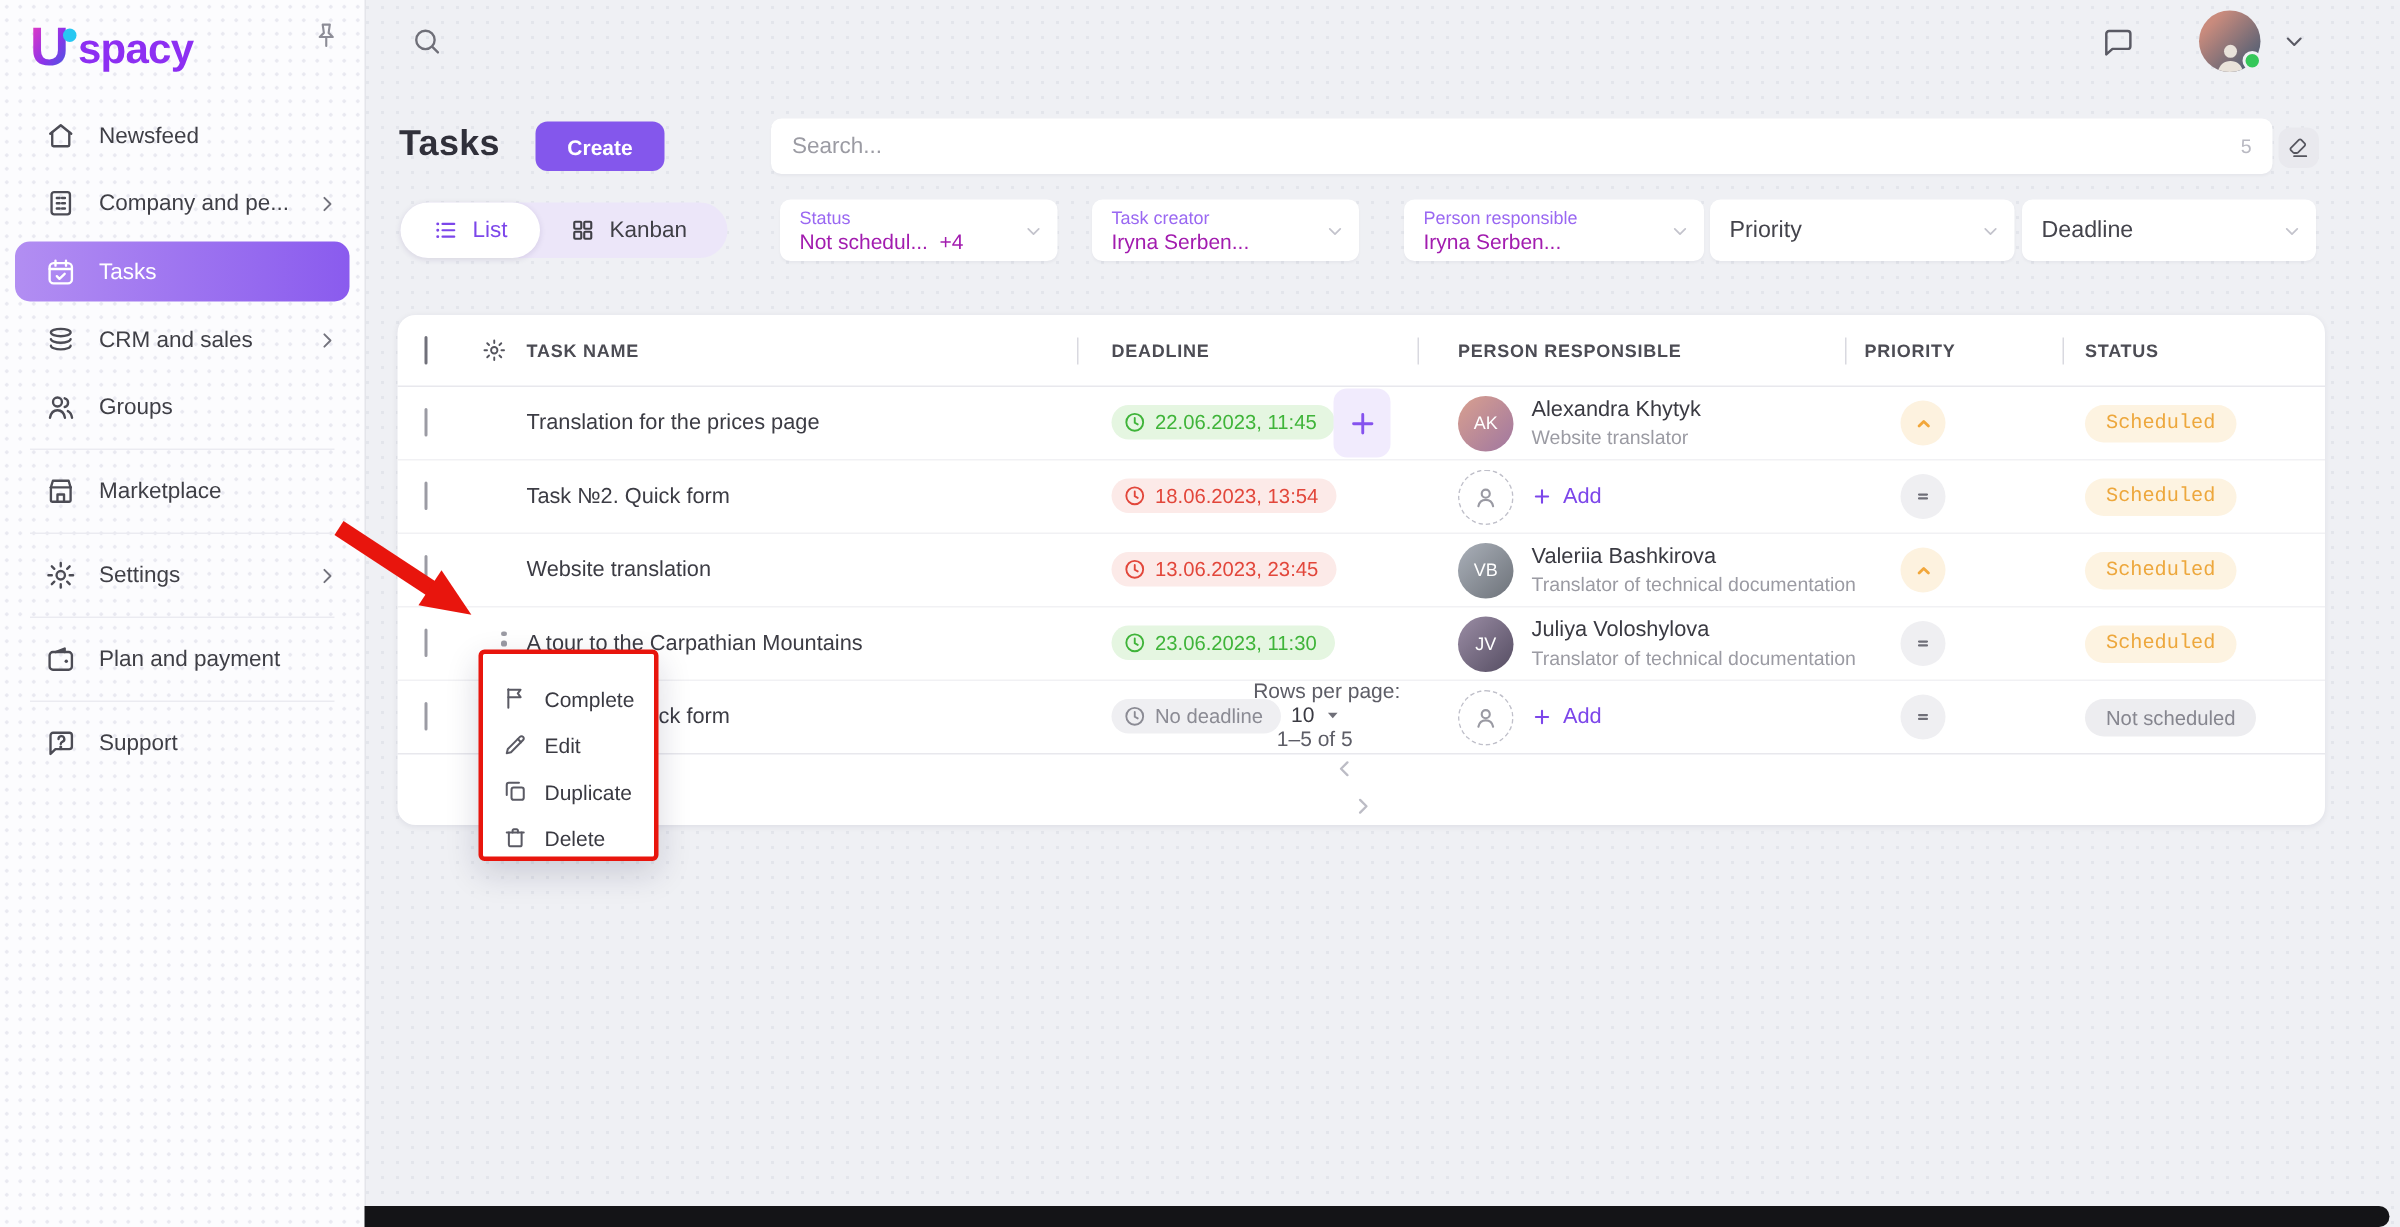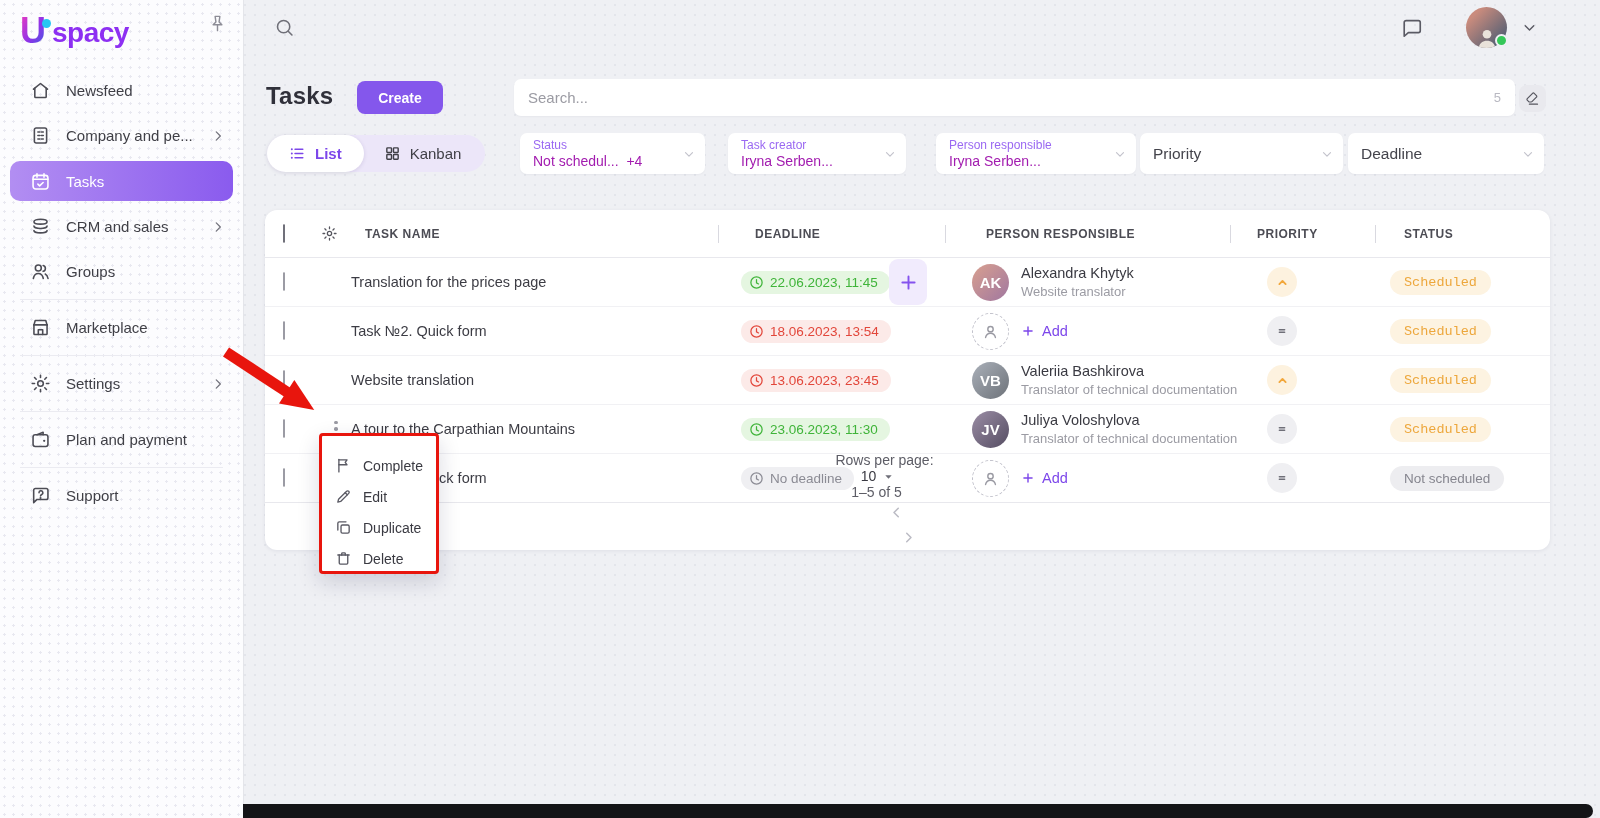--- a/index.html
+++ b/index.html
@@ -62,21 +62,21 @@
     font-size:15px; color:#4d7c0f; padding:0 14px; }
   .search-bar input::placeholder { color:#9b9ba3; }
   .search-count { font-size:13px; color:#b9b9c2; margin-right:14px; }
   .eraser-btn { position:absolute; left:1519px; top:85px; width:27px; height:27px; border:none; border-radius:8px;
     background:#e9e9ee; color:#55555e; display:flex; align-items:center; justify-content:center; cursor:pointer; }
 
   
   .toggle { position:absolute; left:267px; top:135px; width:218px; height:37px; background:#ece6f9; border-radius:19px;
     display:flex; align-items:center; }
   .seg { display:flex; align-items:center; gap:9px; height:37px; padding:0 22px; border-radius:19px; font-size:15px; cursor:pointer; }
-  .seg.list { background:#fff; color:#7c46ea; font-weight:bold; box-shadow:0 1px 4px rgba(40,20,90,.12); }
+  .seg.list { background:#fff; color:#7c46ea; font-weight:normal; box-shadow:0 1px 4px rgba(40,20,90,.12); }
   .seg.kanban { color:#3f3f46; padding:0 20px; }
 
   
   .fbox { position:absolute; top:133px; height:41px; background:#fff; border-radius:7px;
     box-shadow:0 1px 2px rgba(20,20,50,.04); display:flex; flex-direction:column; justify-content:center;
     padding:0 26px 0 13px; cursor:pointer; }
   .fbox .flabel { font-size:12px; color:#9a68f2; line-height:15px; }
   .fbox .fvalue { font-size:14px; color:#a21caf; line-height:17px; white-space:nowrap; }
   .fbox .fplain { font-size:15.5px; color:#44444c; }
   .fbox .fchev { position:absolute; right:9px; top:14px; color:#c3c3cc; }
@@ -84,40 +84,40 @@
   .fb-creator { left:728px; width:178px; }
   .fb-person { left:936px; width:200px; }
   .fb-priority { left:1140px; width:203px; }
   .fb-deadline { left:1348px; width:196px; }
 
   
   .card { position:absolute; left:265px; top:210px; width:1285px; height:340px; background:#fff; border-radius:12px;
     box-shadow:0 1px 4px rgba(20,20,60,.07); }
   .trow { display:grid; grid-template-columns:56px 30px 377px 230px 285px 147px 160px; align-items:center; }
   .thead { height:48px; border-bottom:1px solid #e8e8ed; position:relative; }
-  .th { font-size:12px; font-weight:bold; letter-spacing:.5px; color:#4c4c54; white-space:nowrap;margin-left:14px; }
+  .th { font-size:12px; font-weight:bold; letter-spacing:.5px; color:#4c4c54; white-space:nowrap; }
   .th-sep { position:absolute; top:15px; width:1px; height:18px; background:#d9d9e0; }
   .tbody .trow { height:49px; border-bottom:1px solid #f1f1f4; }
   .cell-cb { padding-left:18px; }
   .checkbox { width:17px; height:17px; border:1.5px solid #9b9ba4; border-radius:4px; background:#fff; cursor:pointer; }
   .thead .checkbox { border-color:#70707a; }
   .gear { color:#55555e; cursor:pointer; }
   .tname { font-size:14.5px; color:#3c3c44; white-space:nowrap; overflow:hidden; cursor:pointer; }
   .dots { display:flex; flex-direction:column; align-items:center; gap:3px; cursor:pointer; padding:4px 6px; }
   .dots i { width:3.5px; height:3.5px; border-radius:50%; background:#9a9aa3; }
 
   .dl { display:inline-flex; align-items:center; gap:6px; border-radius:14px; padding:4px 12px 4px 8px;
     font-size:13.5px; margin-left:13px; cursor:pointer; white-space:nowrap; }
   .dl svg { flex:none; }
   .dl.green { background:#e5f6e1; color:#3fb439; }
   .dl.red { background:#fceae8; color:#e2463a; }
   .dl.gray { background:#efeff2; color:#8b8b94; }
 
   .person { display:flex; align-items:center; gap:12px; padding-left:14px; }
-  .avatar { width:37px; height:37px; border-radius:50%; color:#fff; font-size:15px; font-weight:bold;
+  .avatar { width:37px; height:37px; border-radius:50%; color:#fff; font-size:12px; font-weight:normal;
     display:flex; align-items:center; justify-content:center; flex:none; }
   .av-0 { background:linear-gradient(135deg,#d9a08f,#a077a0); }
   .av-2 { background:linear-gradient(135deg,#aab0b9,#6d7279); }
   .av-3 { background:linear-gradient(135deg,#9b8da5,#554d62); }
   .p-name { font-size:14.5px; color:#3a3a42; line-height:19px; white-space:nowrap; }
   .p-role { font-size:13px; color:#9b9ba3; line-height:17px; white-space:nowrap; }
   .dashed-av { width:37px; height:37px; border-radius:50%; border:1.5px dashed #c0c0ca; color:#9a9aa3;
     display:flex; align-items:center; justify-content:center; flex:none; }
   .add-link { display:inline-flex; align-items:center; gap:7px; color:#7c46ea; font-size:14.5px; cursor:pointer; }
 

